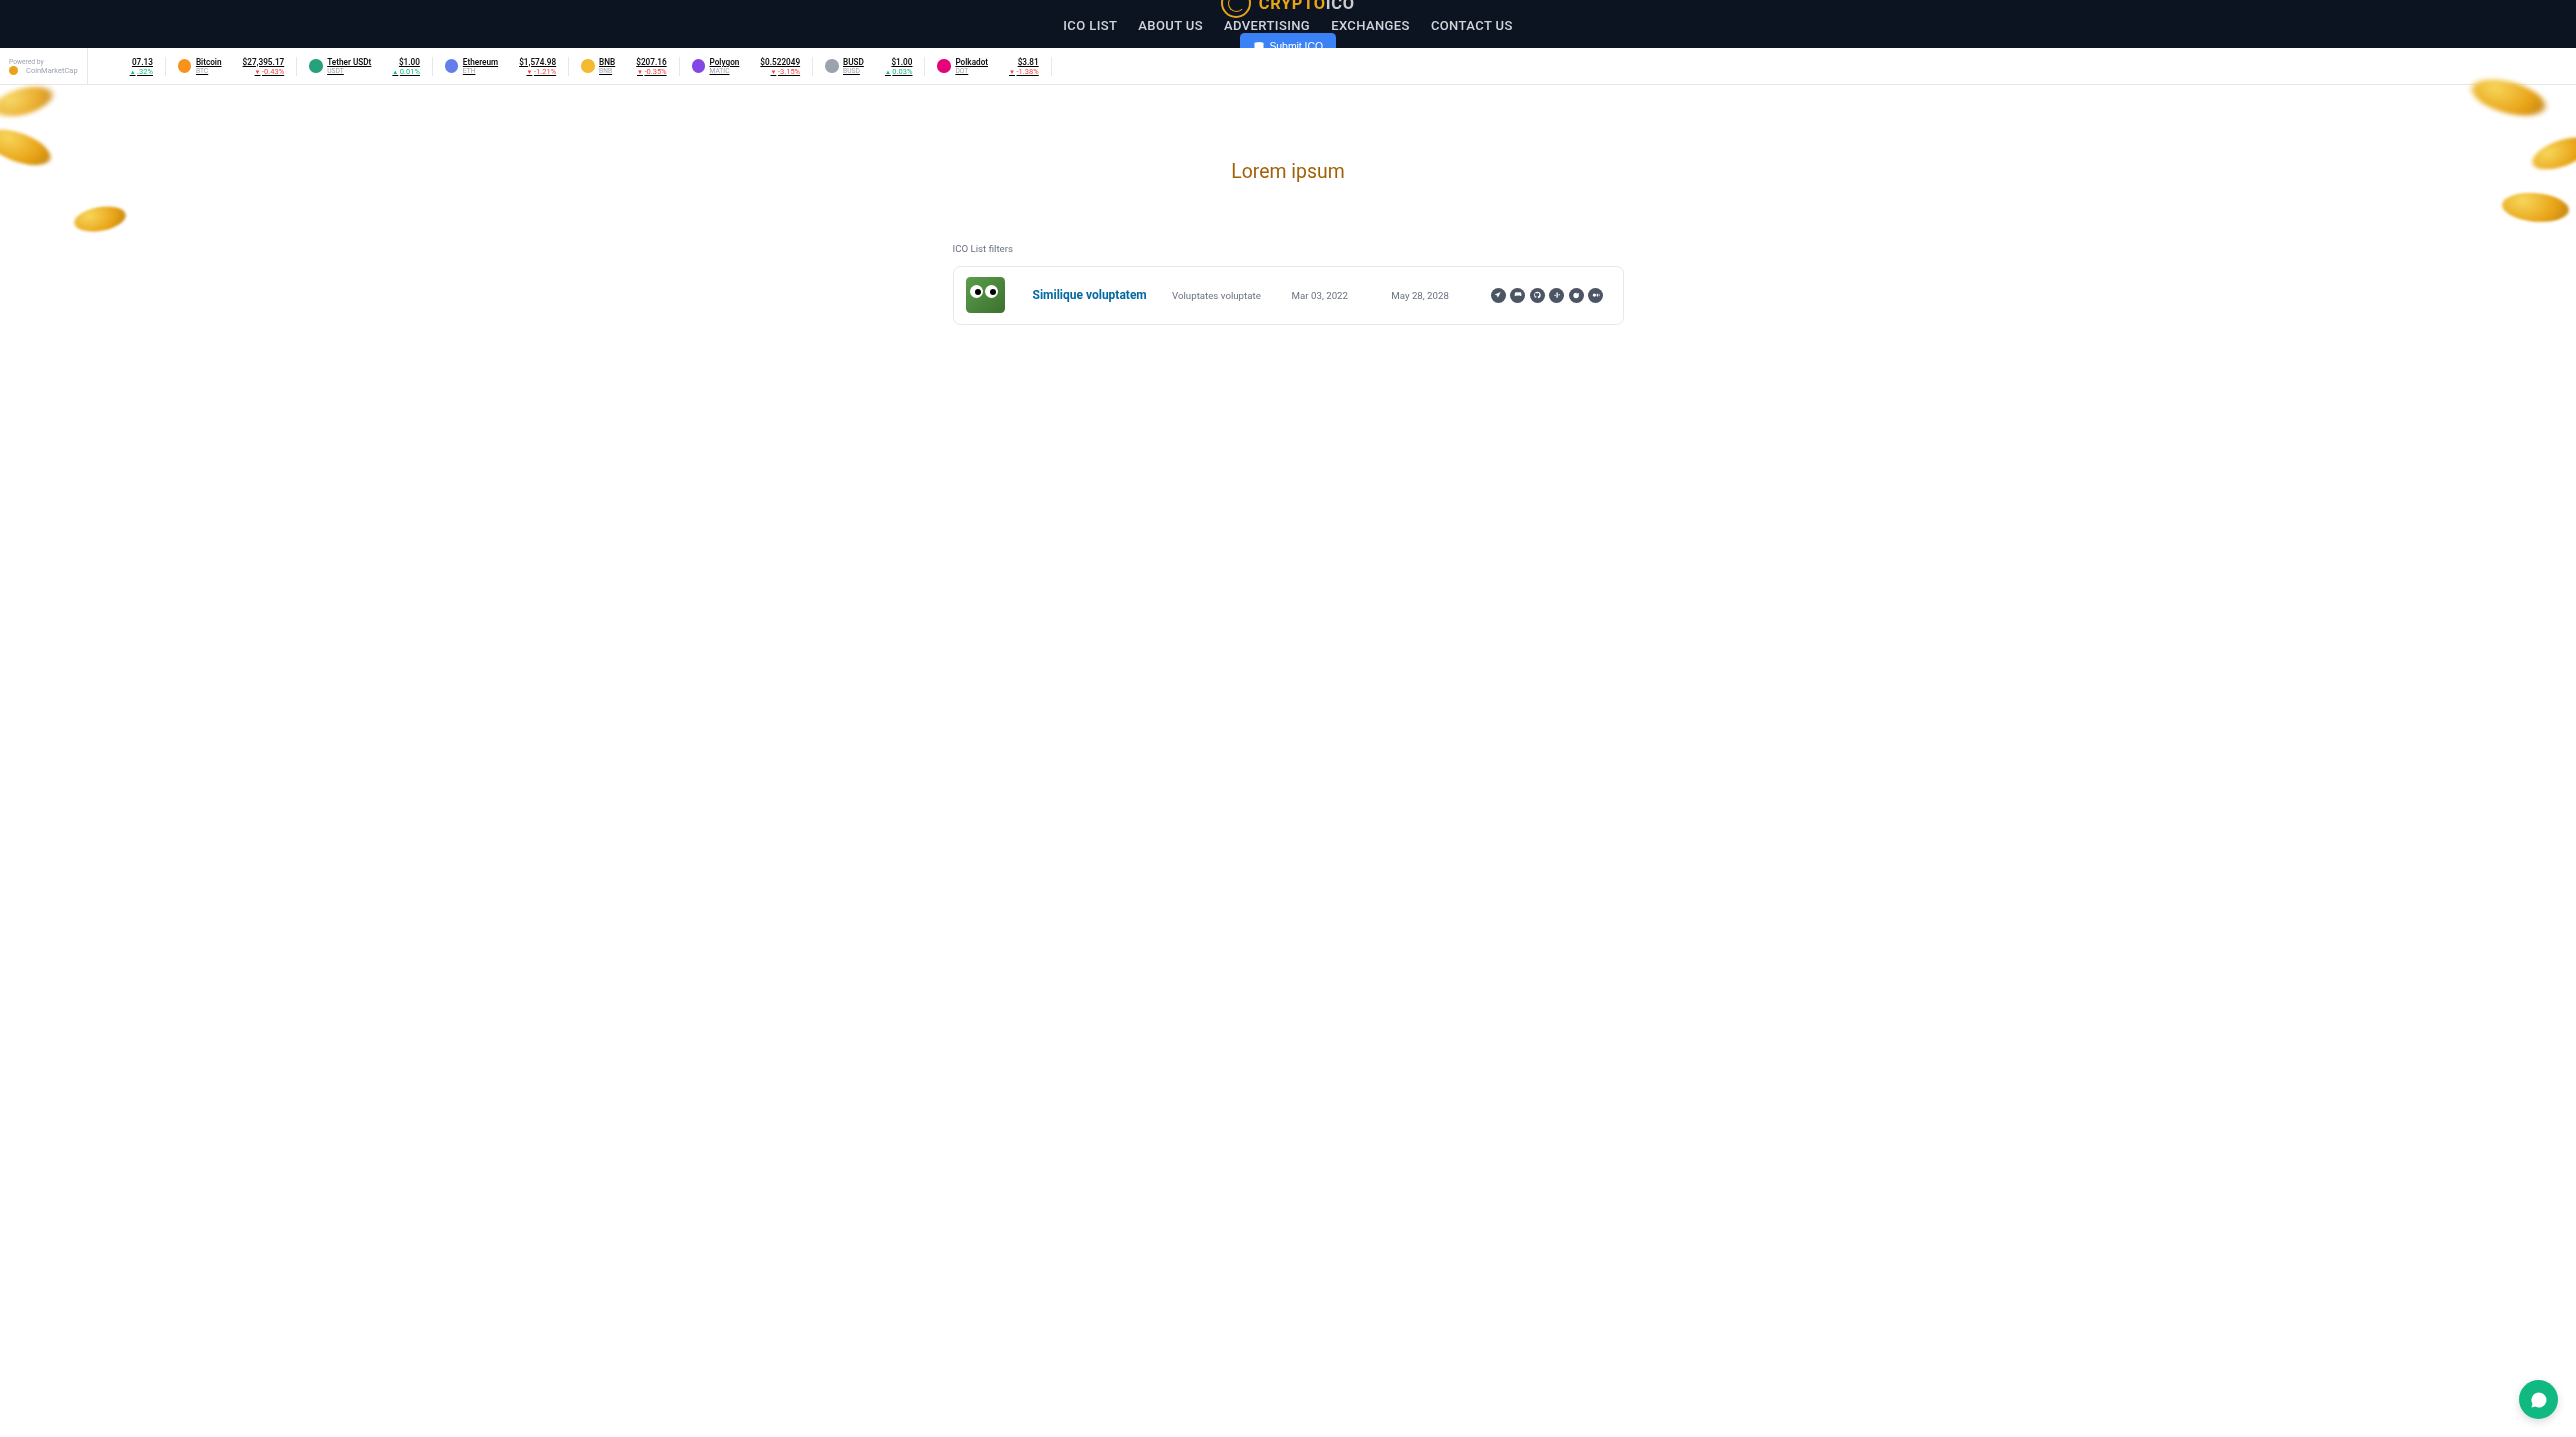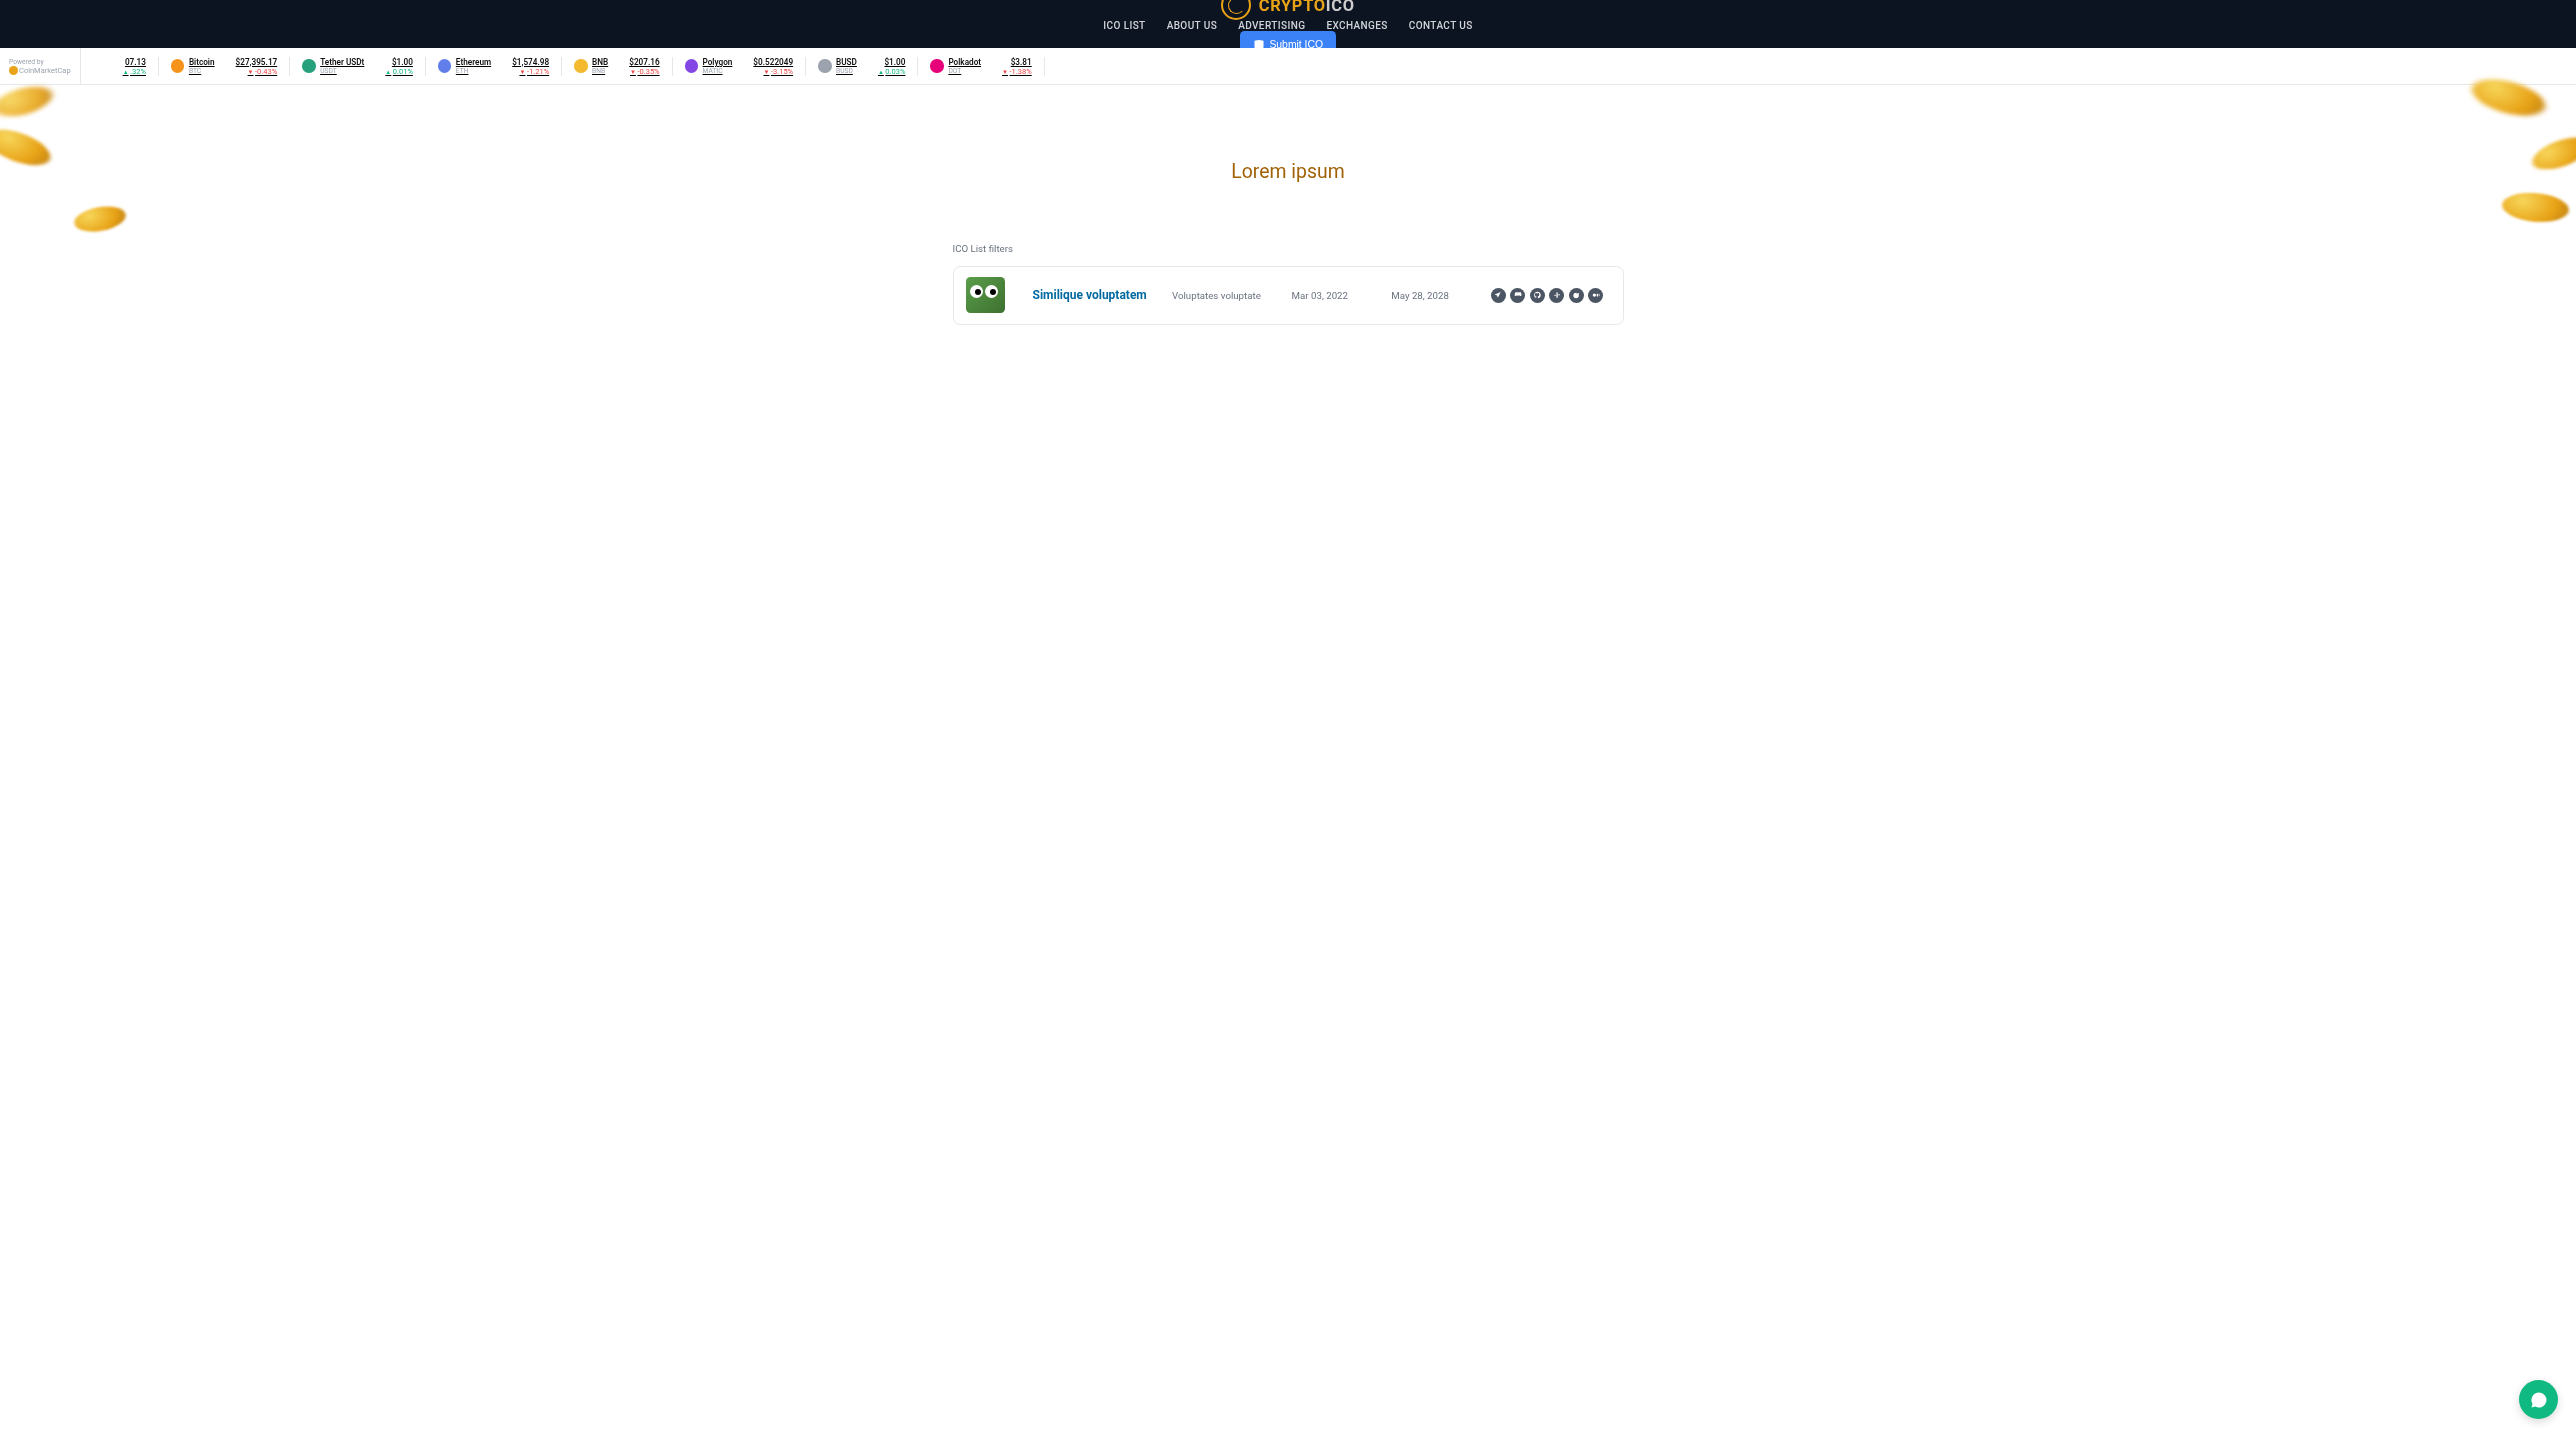--- a/index.html
+++ b/index.html
@@ -8,29 +8,29 @@
     
     .header { background: #0d1421; height: 48px; display: flex; align-items: center; padding: 0 30px; justify-content: space-between; }
     .header-inner { max-width: 1044px; margin: 0 auto; width: 100%; display: flex; align-items: center; justify-content: space-between; flex-direction: column; }
     .logo { display: flex; align-items: center; gap: 7.5px; }
     .logo-icon { width: 30px; height: 30px; border: 2.2px solid #e8a317; border-radius: 50%; position: relative; }
     .logo-icon::after { content: ''; position: absolute; inset: 4.5px; border: 1.5px solid #e8a317; border-radius: 50%; border-top-color: transparent; border-right-color: transparent; }
     .logo-text { font-size: 16.4px; font-weight: 700; letter-spacing: 0.7px; }
     .logo-text .c1 { color: #e8a317; }
     .logo-text .c2 { color: #ccc; }
     .nav { display: flex; gap: 21px; }
-    .nav a { color: #d1d5db; text-decoration: none; font-size: 10px; font-weight: 500; letter-spacing: 0.4px; }
+    .nav a { color: #d1d5db; text-decoration: none; font-size: 13px; font-weight: 500; letter-spacing: 0.4px; }
     .submit-btn { background: #3b82f6; color: #fff; border: none; padding: 7.5px 13.4px; border-radius: 4.5px; font-size: 10.4px; font-weight: 500; display: flex; align-items: center; gap: 4.5px; cursor: pointer; }
     .submit-btn svg { width: 12px; height: 12px; }
     
     
     .ticker { background: #fff; border-bottom: 0.7px solid #e5e7eb; height: 37px; display: flex; align-items: center; padding: 0 9px; overflow: hidden; position: relative; }
     .ticker-powered { font-size: 7.5px; color: #9ca3af; display: flex; flex-direction: column; margin-right: 15px; white-space: nowrap; border-right: 0.7px solid #e5e7eb; padding-right: 9px; height: 100%; justify-content: center; }
     .ticker-powered .pb { font-size: 6.7px; }
-    .ticker-powered .cmc { display: flex; align-items: flex-start; gap: 1px; }
+    .ticker-powered .cmc { display: flex; align-items: flex-start; gap: 8px; }
     .ticker-items { display: flex; gap: 0; align-items: center; overflow: hidden; text-decoration: underline; }
     .ticker-item { display: flex; align-items: center; gap: 6px; padding: 0 12px; border-right: 0.7px solid #e5e7eb; white-space: nowrap; }
     .ticker-coin { display: flex; align-items: center; gap: 4.5px; }
     .ticker-icon { width: 13.4px; height: 13.4px; border-radius: 50%; }
     .ticker-name { display: flex; flex-direction: column; }
     .ticker-name .n { font-size: 8.2px; font-weight: 600; color: #111; }
     .ticker-name .s { font-size: 6.7px; color: #9ca3af; }
     .ticker-price { display: flex; flex-direction: column; align-items: flex-end; margin-left: 15px; }
     .ticker-price .p { font-size: 8.2px; font-weight: 600; color: #111; }
     .ticker-price .c { font-size: 7.5px; display: flex; align-items: center; gap: 1.5px; }

